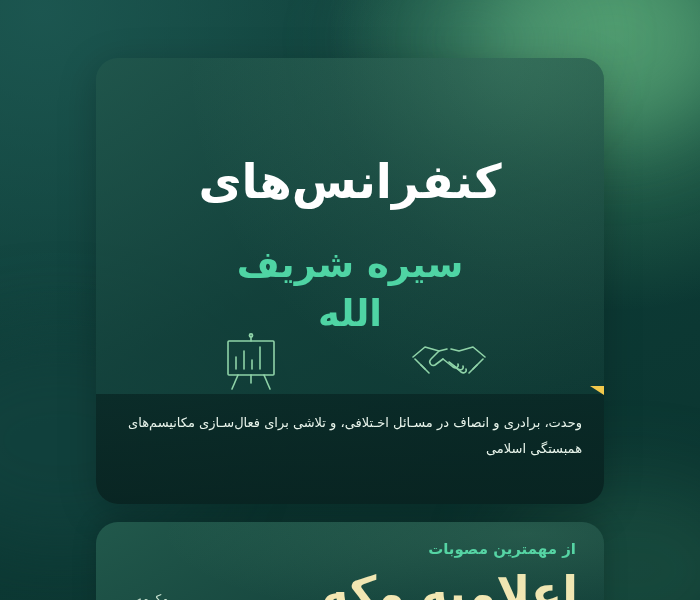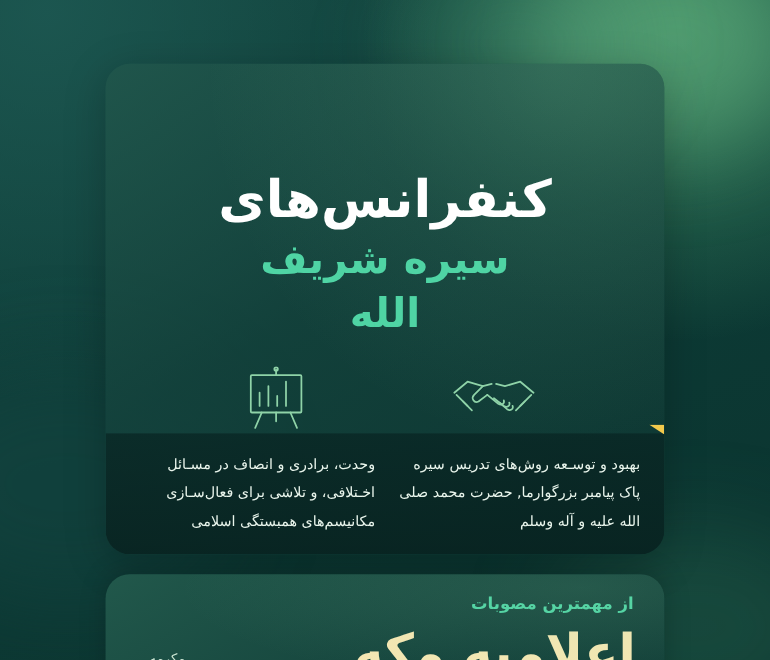--- a/index.html
+++ b/index.html
@@ -68,21 +68,21 @@
   }
   .title-main {
     font-size: 47px;
     line-height: 1.18;
     font-weight: bold;
     color: #ffffff;
     letter-spacing: 0px;
     direction: rtl;
   }
   .title-sub {
-    margin-top: 3px;
+    margin-top: 32px;
     font-size: 37px;
     line-height: 1.32;
     font-weight: bold;
     color: #4fd4a4;
     direction: rtl;
   }
   .title-sub .line2 { display: block; }
 
   
   .icons-row {
@@ -242,21 +242,20 @@
           <path d="M44 42 L50 56"></path>
           <path d="M31 42 L31 50"></path>
         </svg>
       </div>
 
     </div>
 
     <div class="feature-panel">
       <div class="accent-tick"></div>
       <div class="cols">
-        <div class="feature-col">بهبود و توسـعه روش‌های تدریس سیره پاک پیامبر بزرگوارما, حضرت محمد صلی الله علیه و آله وسلم</div>
         <div class="feature-col">وحدت، برادری و انصاف در مسـائل اخـتلافی، و تلاشی برای فعال‌سـازی مکانیسم‌های همبستگی اسلامی</div>
       </div>
     </div>
 
   </div>
 
   <div class="card-bottom">
     <div class="bottom-kicker">از مهمترین مصوبات</div>
     <div class="bottom-head">اعلامیه مکه</div>
     <div class="bottom-small">مکرمه</div>

